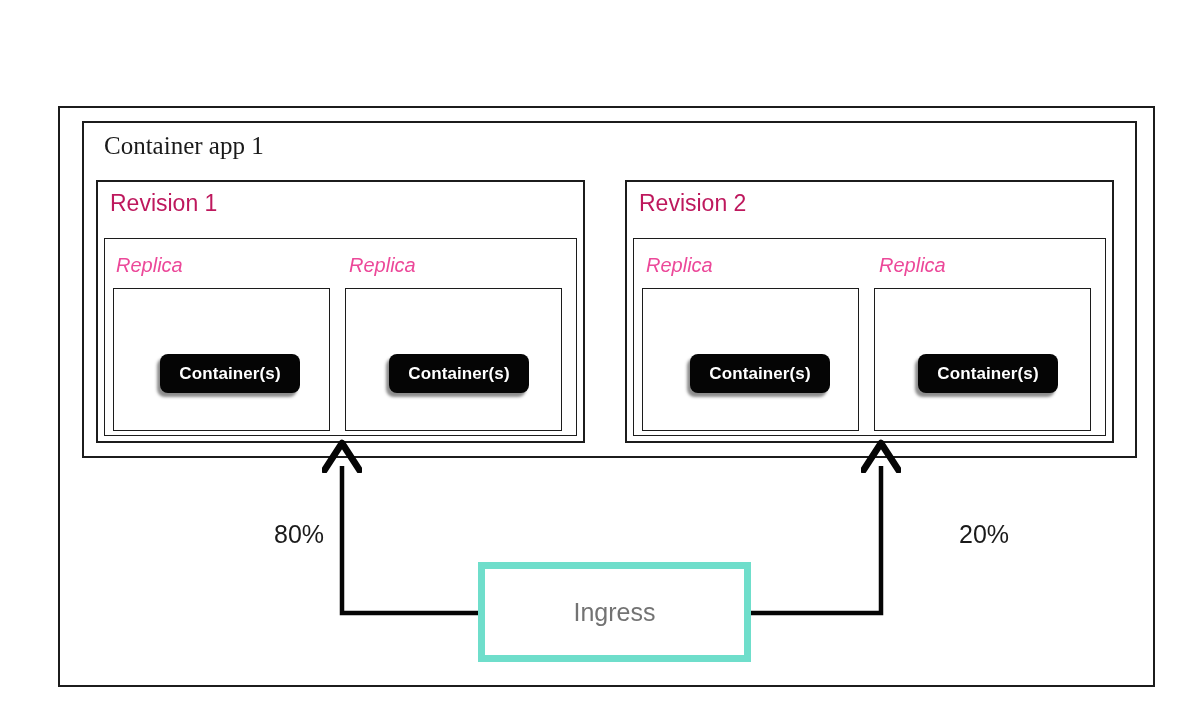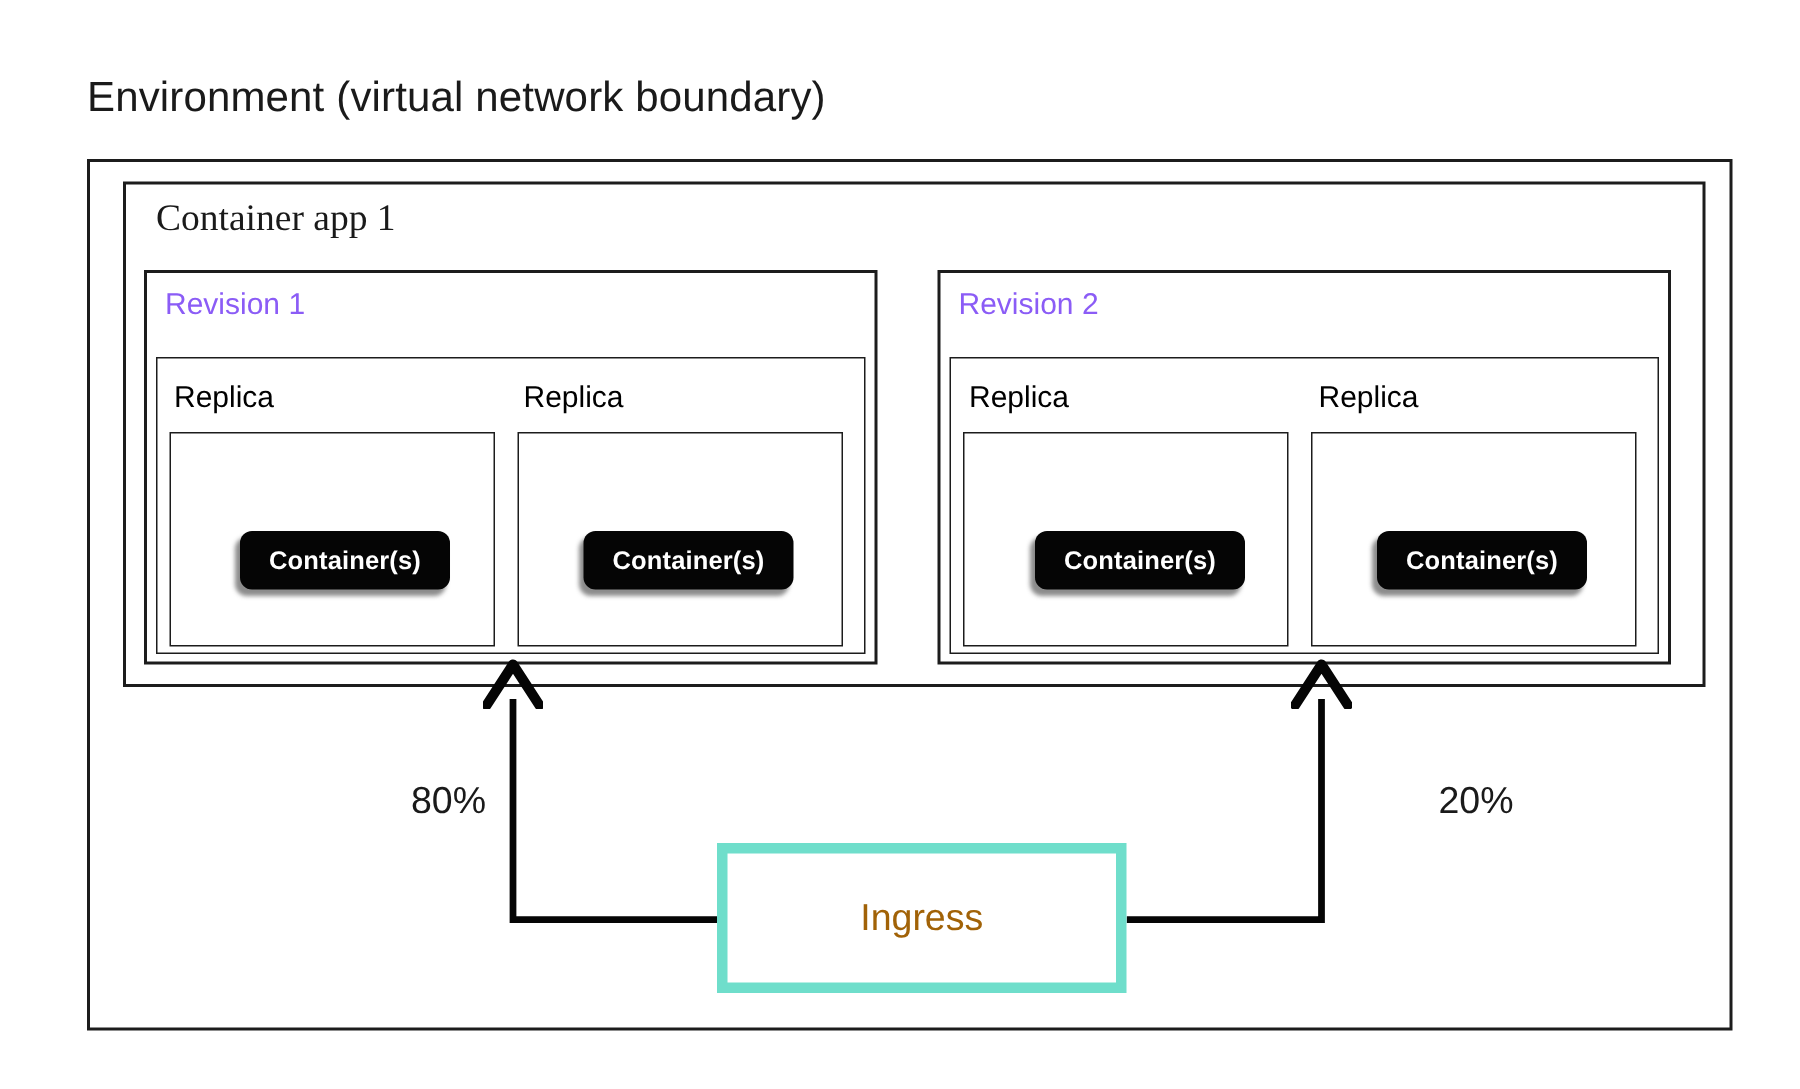--- a/index.html
+++ b/index.html
@@ -77,24 +77,24 @@
     border: 2px solid #1c1c1c;
     box-sizing: border-box;
     background: #ffffff;
   }
   .revision-box.rev1 { left: 96px;  width: 489px; }
   .revision-box.rev2 { left: 625px; width: 489px; }
 
   .revision-title {
     position: absolute;
     top: 188px;
-    font-size: 20px;
+    font-size: 23px;
     line-height: 30px;
     white-space: nowrap;
-    color: #8b5cf6;
+    color: #be185d;
   }
   .revision-title.rev1 { left: 110px; }
   .revision-title.rev2 { left: 639px; }
 
   
   .replica-frame {
     position: absolute;
     top: 238px;
     height: 198px;
     border: 1.5px solid #1c1c1c;
@@ -104,21 +104,22 @@
   .replica-frame.rev1 { left: 104px; width: 473px; }
   .replica-frame.rev2 { left: 633px; width: 473px; }
 
   
   .replica-label {
     position: absolute;
     top: 252px;
     font-size: 20px;
     line-height: 26px;
     white-space: nowrap;
-    color: #000000;
+    color: #ec4899;
+    font-style: italic;
   }
   .replica-label.r1 { left: 116px; }
   .replica-label.r2 { left: 349px; }
   .replica-label.r3 { left: 646px; }
   .replica-label.r4 { left: 879px; }
 
   .replica-inner {
     position: absolute;
     top: 288px;
     width: 217px;
@@ -167,21 +168,21 @@
     border: 7px solid #6fdecb;
     box-sizing: border-box;
     background: #ffffff;
     display: flex;
     align-items: center;
     justify-content: center;
   }
   .ingress-label {
     font-size: 25px;
     line-height: 30px;
-    color: #a16207;
+    color: #737373;
     white-space: nowrap;
   }
 
   
   .pct-label {
     position: absolute;
     font-size: 25px;
     line-height: 30px;
     color: #1a1a1a;
     white-space: nowrap;
@@ -197,21 +198,20 @@
     width: 1200px;
     height: 726px;
     pointer-events: none;
   }
 </style>
 </head>
 <body>
 
 <div id="stage">
 
-  <div class="env-title"><span>Environment</span><span class="thin"> (virtual network boundary)</span></div>
 
   <div class="environment-box"></div>
 
   <div class="container-app-box"></div>
   <div class="container-app-title">Container app 1</div>
 
   <div class="revision-box rev1"></div>
   <div class="revision-title rev1">Revision 1</div>
   <div class="replica-frame rev1"></div>
 

